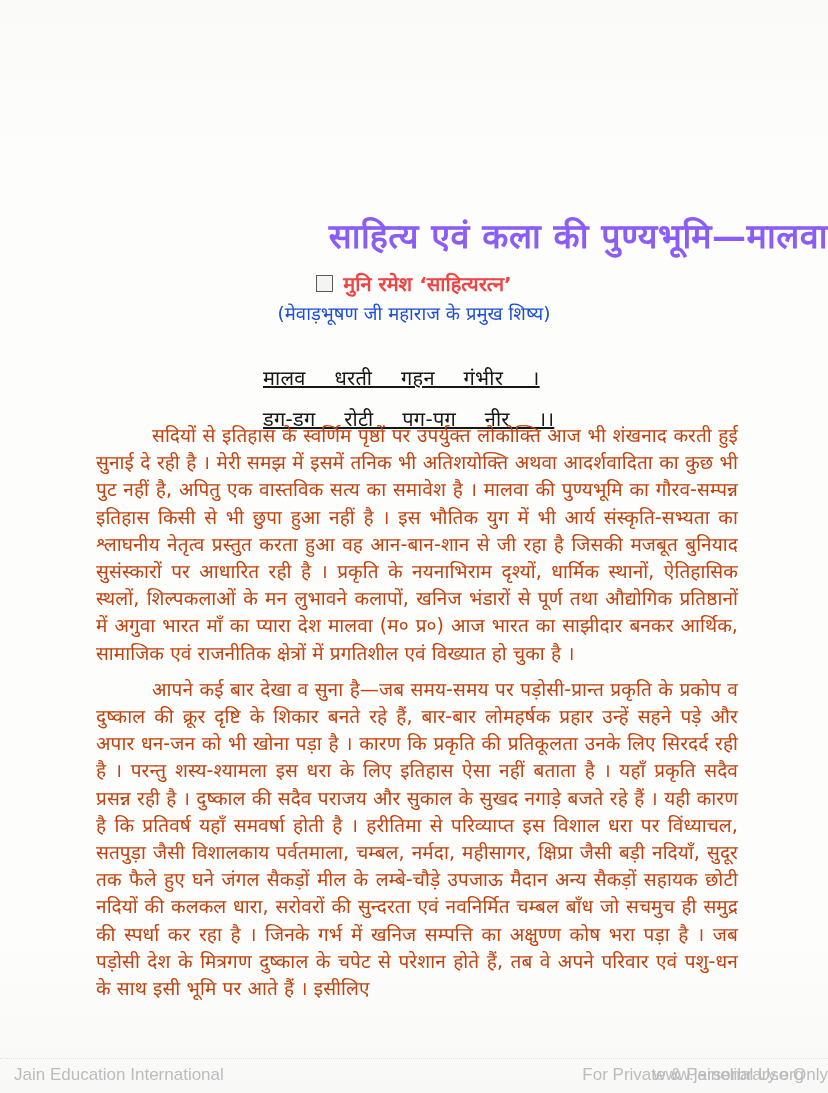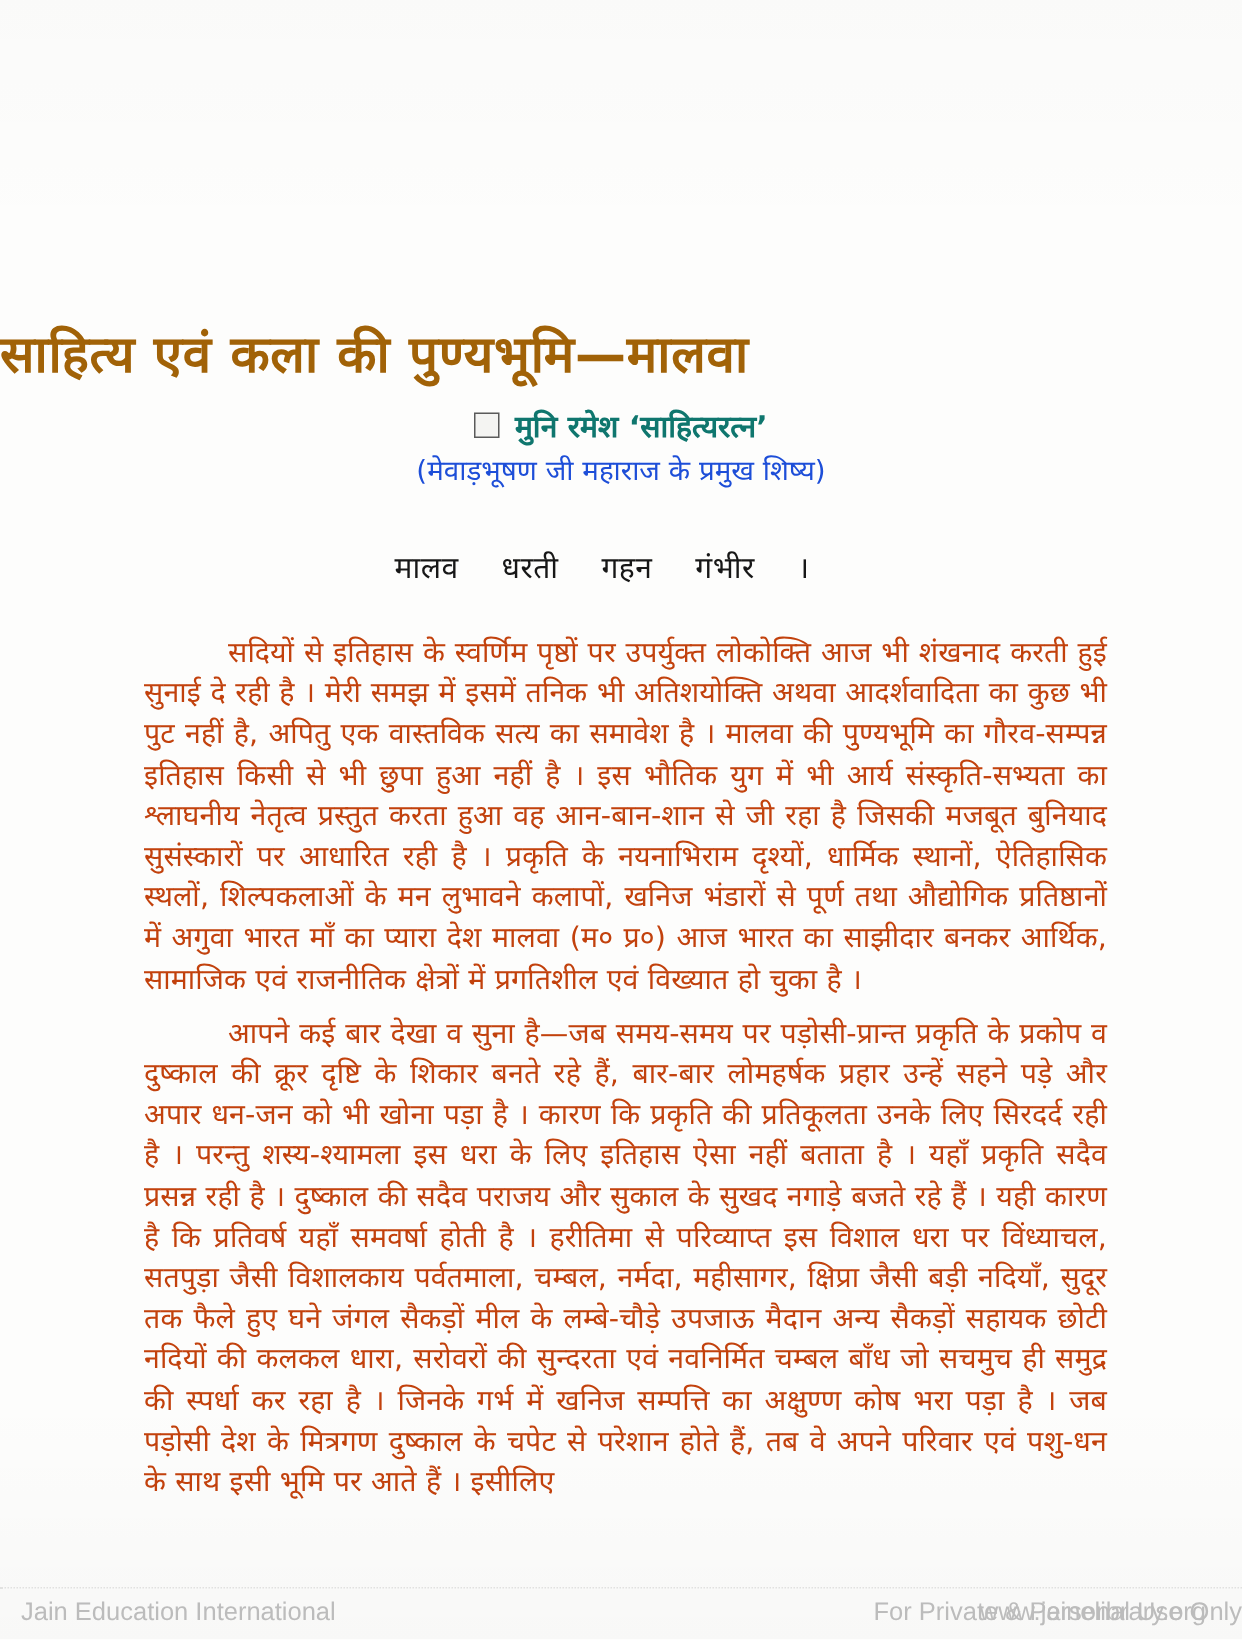--- a/index.html
+++ b/index.html
@@ -23,35 +23,35 @@
     inset: 0;
     background: linear-gradient(180deg, rgba(0,0,0,0.012) 0%, rgba(0,0,0,0) 15%, rgba(0,0,0,0) 85%, rgba(0,0,0,0.02) 100%);
     pointer-events: none;
   }
   .article-title {
     margin: 0;
     position: absolute;
     top: 212px;
     left: 0;
     width: 100%;
-    text-align: left;
+    text-align: right;
     font-size: 34px;
     font-weight: bold;
     letter-spacing: 0.5px;
-    color: #a16207;
+    color: #8b5cf6;
   }
   .byline {
     position: absolute;
     top: 270px;
     left: 0;
     width: 100%;
     text-align: center;
     font-size: 20px;
     font-weight: bold;
-    color: #0f766e;
+    color: #ef4444;
   }
   .square-bullet {
     display: inline-block;
     width: 15px;
     height: 15px;
     border: 1.6px solid #5a5a5a;
     vertical-align: -1px;
     margin-right: 10px;
     background: #f4f4f2;
   }
@@ -69,20 +69,21 @@
     top: 358px;
     left: 263px;
     font-size: 20px;
     line-height: 41px;
     color: #171717;
     letter-spacing: 0.3px;
   }
   .verse .verse-line {
     word-spacing: 22px;
     white-space: nowrap;
+    text-decoration: underline;
   }
   .body-text {
     position: absolute;
     left: 96px;
     width: 642px;
     top: 422px;
     font-size: 19px;
     line-height: 27.2px;
     text-align: justify;
     color: #c2410c;
@@ -122,20 +123,21 @@
   <h1 class="article-title">साहित्य एवं कला की पुण्यभूमि—मालवा</h1>
 
   <div class="byline">
     <span class="square-bullet"></span><span>मुनि रमेश ‘साहित्यरत्न’</span>
   </div>
 
   <div class="byline-note">(मेवाड़भूषण जी महाराज के प्रमुख शिष्य)</div>
 
   <div class="verse">
     <div class="verse-line">मालव धरती गहन गंभीर ।</div>
+    <div class="verse-line">डग-डग रोटी पग-पग नीर ।।</div>
   </div>
 
   <div class="body-text">
     <p>सदियों से इतिहास के स्वर्णिम पृष्ठों पर उपर्युक्त लोकोक्ति आज भी शंखनाद करती हुई सुनाई दे रही है । मेरी समझ में इसमें तनिक भी अतिशयोक्ति अथवा आदर्शवादिता का कुछ भी पुट नहीं है, अपितु एक वास्तविक सत्य का समावेश है । मालवा की पुण्यभूमि का गौरव-सम्पन्न इतिहास किसी से भी छुपा हुआ नहीं है । इस भौतिक युग में भी आर्य संस्कृति-सभ्यता का श्लाघनीय नेतृत्व प्रस्तुत करता हुआ वह आन-बान-शान से जी रहा है जिसकी मजबूत बुनियाद सुसंस्कारों पर आधारित रही है । प्रकृति के नयनाभिराम दृश्यों, धार्मिक स्थानों, ऐतिहासिक स्थलों, शिल्पकलाओं के मन लुभावने कलापों, खनिज भंडारों से पूर्ण तथा औद्योगिक प्रतिष्ठानों में अगुवा भारत माँ का प्यारा देश मालवा (म० प्र०) आज भारत का साझीदार बनकर आर्थिक, सामाजिक एवं राजनीतिक क्षेत्रों में प्रगतिशील एवं विख्यात हो चुका है ।</p>
     <p>आपने कई बार देखा व सुना है—जब समय-समय पर पड़ोसी-प्रान्त प्रकृति के प्रकोप व दुष्काल की क्रूर दृष्टि के शिकार बनते रहे हैं, बार-बार लोमहर्षक प्रहार उन्हें सहने पड़े और अपार धन-जन को भी खोना पड़ा है । कारण कि प्रकृति की प्रतिकूलता उनके लिए सिरदर्द रही है । परन्तु शस्य-श्यामला इस धरा के लिए इतिहास ऐसा नहीं बताता है । यहाँ प्रकृति सदैव प्रसन्न रही है । दुष्काल की सदैव पराजय और सुकाल के सुखद नगाड़े बजते रहे हैं । यही कारण है कि प्रतिवर्ष यहाँ समवर्षा होती है । हरीतिमा से परिव्याप्त इस विशाल धरा पर विंध्याचल, सतपुड़ा जैसी विशालकाय पर्वतमाला, चम्बल, नर्मदा, महीसागर, क्षिप्रा जैसी बड़ी नदियाँ, सुदूर तक फैले हुए घने जंगल सैकड़ों मील के लम्बे-चौड़े उपजाऊ मैदान अन्य सैकड़ों सहायक छोटी नदियों की कलकल धारा, सरोवरों की सुन्दरता एवं नवनिर्मित चम्बल बाँध जो सचमुच ही समुद्र की स्पर्धा कर रहा है । जिनके गर्भ में खनिज सम्पत्ति का अक्षुण्ण कोष भरा पड़ा है । जब पड़ोसी देश के मित्रगण दुष्काल के चपेट से परेशान होते हैं, तब वे अपने परिवार एवं पशु-धन के साथ इसी भूमि पर आते हैं । इसीलिए</p>
   </div>
 
   <div class="footer">
     <span class="footer-left">Jain Education International</span>
     <span class="footer-center">For Private &amp; Personal Use Only</span>

